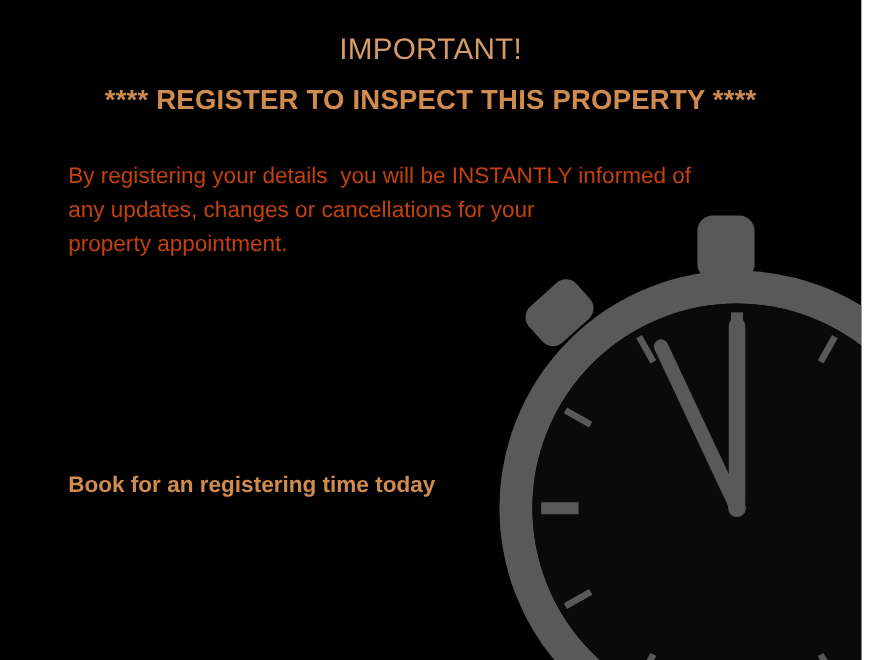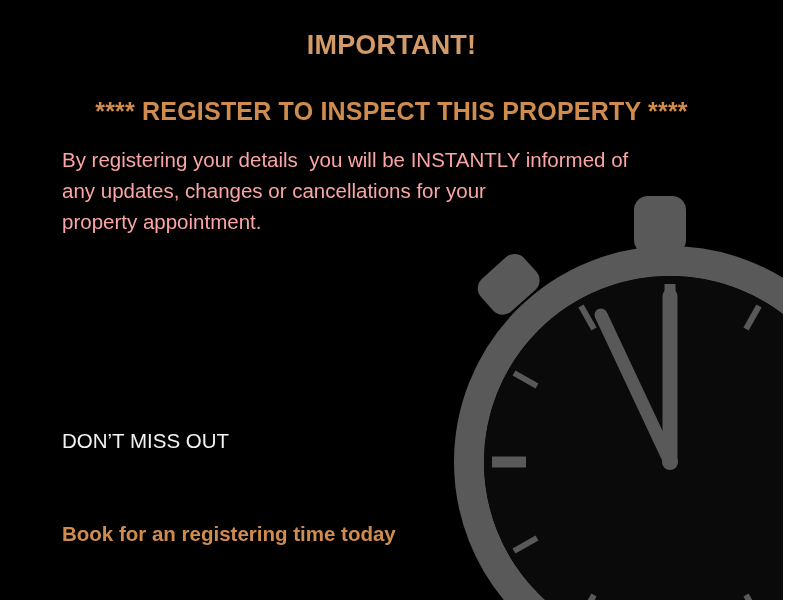--- a/index.html
+++ b/index.html
@@ -37,45 +37,44 @@
   }
 
   
   .headline-1 {
     position: absolute;
     left: 0;
     top: 30px;
     width: 783px;
     text-align: center;
     font-size: 27px;
-    font-weight: bold;
+    font-weight: normal;
     letter-spacing: 0.2px;
     color: #d49a67;
     white-space: nowrap;
   }
   .headline-2 {
     position: absolute;
     left: 0;
     top: 77px;
     width: 783px;
     text-align: center;
     font-size: 25px;
     font-weight: bold;
     letter-spacing: 0.2px;
     color: #cf8c4e;
     white-space: nowrap;
-    margin-top: 20px;
   }
 
   .body-block {
     position: absolute;
     left: 62px;
     font-size: 20.5px;
     line-height: 31px;
-    color: #fca5a5;
+    color: #c2410c;
     white-space: pre;
   }
   #para-1 { top: 144px; }
   #para-2 { top: 274px; }
 
   #cta-block {
     position: absolute;
     left: 62px;
     top: 363px;
     font-size: 20.5px;
@@ -152,19 +151,18 @@
     <div class="headline-1">IMPORTANT!</div>
 
     <div class="headline-2">****  REGISTER TO INSPECT THIS PROPERTY ****</div>
 
     <div class="body-block" id="para-1">By registering your details  you will be INSTANTLY informed of
 any updates, changes or cancellations for your
 property appointment.</div>
 
 
     <div id="cta-block">
-      <span class="cta-plain">DON’T MISS OUT</span>
       <span class="cta-accent">Book for an registering time today</span>
       
     </div>
 
   </div>
 </div>
 
 </body></html>

